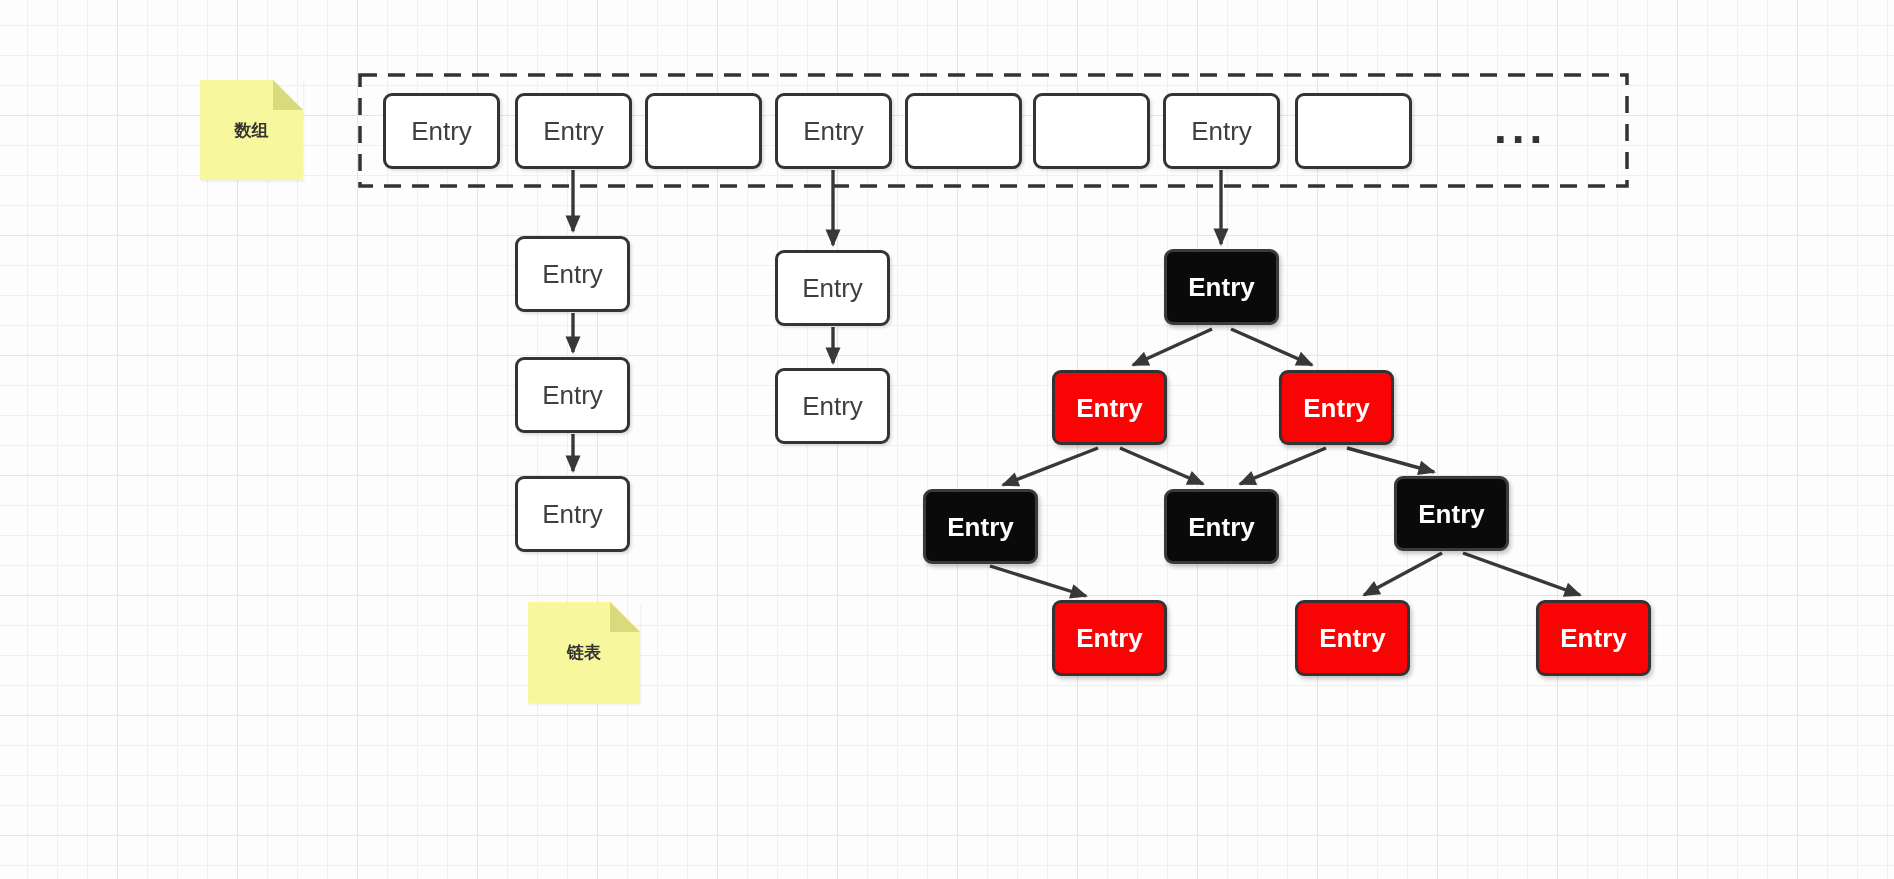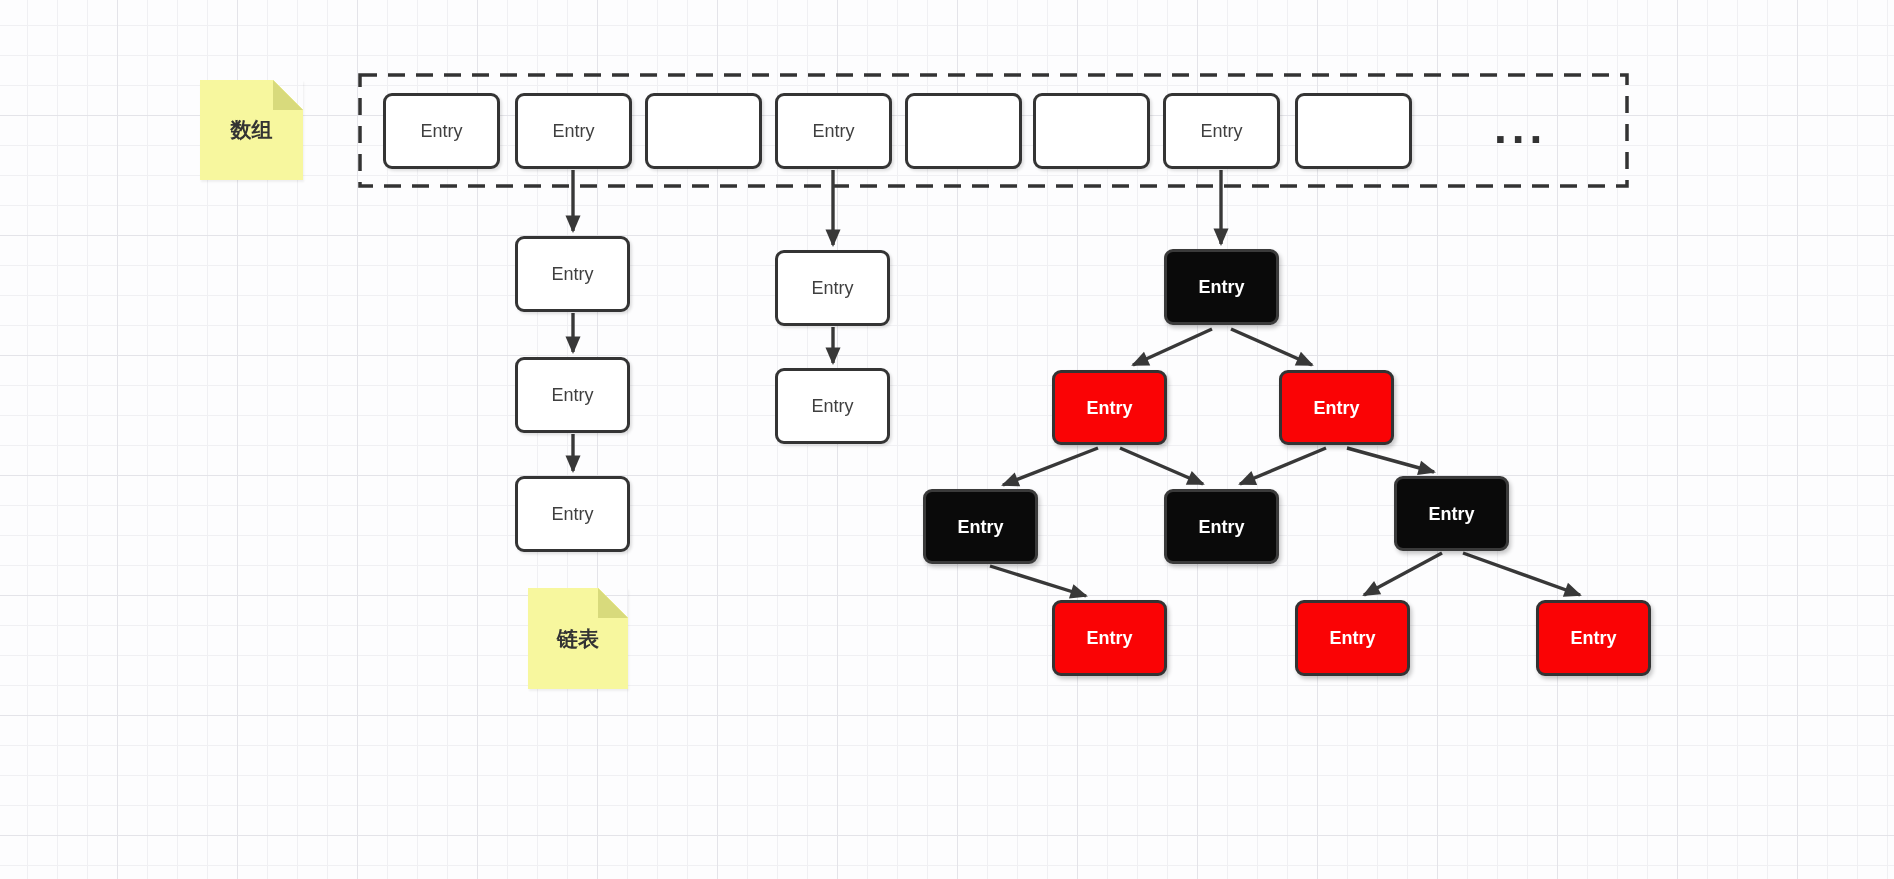--- a/index.html
+++ b/index.html
@@ -29,21 +29,21 @@
     pointer-events: none;
   }
 
   .node {
     position: absolute;
     display: flex;
     align-items: center;
     justify-content: center;
     border: 3px solid #343434;
     border-radius: 9px;
-    font-size: 18px;
+    font-size: 26px;
     line-height: 1;
     box-shadow: 2px 2px 3px rgba(0,0,0,0.12);
     background: #ffffff;
     color: #3f3f3f;
     cursor: default;
   }
   .node.black {
     background: #0a0a0a;
     color: #ffffff;
     font-weight: 700;
@@ -57,21 +57,21 @@
     border-color: #333333;
     box-shadow: 2px 3px 4px rgba(0,0,0,0.22);
   }
 
   .sticky {
     position: absolute;
     display: flex;
     align-items: center;
     justify-content: center;
     font-weight: 700;
-    font-size: 21px;
+    font-size: 17px;
     color: #333333;
     background: linear-gradient(225deg, transparent 21px, #f7f79e 21px);
     box-shadow: 1px 2px 2px rgba(0,0,0,0.06);
   }
   .sticky .fold {
     position: absolute;
     top: 0;
     right: 0;
     width: 0;
     height: 0;
@@ -124,21 +124,21 @@
     <line x1="990" y1="566" x2="1086" y2="596" stroke="#383838" stroke-width="3.4" marker-end="url(#ah)"></line>
     <line x1="1442" y1="553" x2="1364" y2="595" stroke="#383838" stroke-width="3.4" marker-end="url(#ah)"></line>
     <line x1="1463" y1="553" x2="1580" y2="595" stroke="#383838" stroke-width="3.4" marker-end="url(#ah)"></line>
   </svg>
 
   <div class="sticky" style="left:200px; top:80px; width:103px; height:100px;">
     <span class="fold"></span>
     <span>数组</span>
   </div>
 
-  <div class="sticky" style="left:528px; top:588px; width:100px; height:101px;">
+  <div class="sticky" style="left:528px; top:602px; width:112px; height:101px;">
     <span class="fold"></span>
     <span>链表</span>
   </div>
 
 
   <div class="node" style="left:383px; top:93px; width:117px; height:76px;">Entry</div>
   <div class="node" style="left:515px; top:93px; width:117px; height:76px;">Entry</div>
   <div class="node" style="left:645px; top:93px; width:117px; height:76px;"></div>
   <div class="node" style="left:775px; top:93px; width:117px; height:76px;">Entry</div>
   <div class="node" style="left:905px; top:93px; width:117px; height:76px;"></div>

